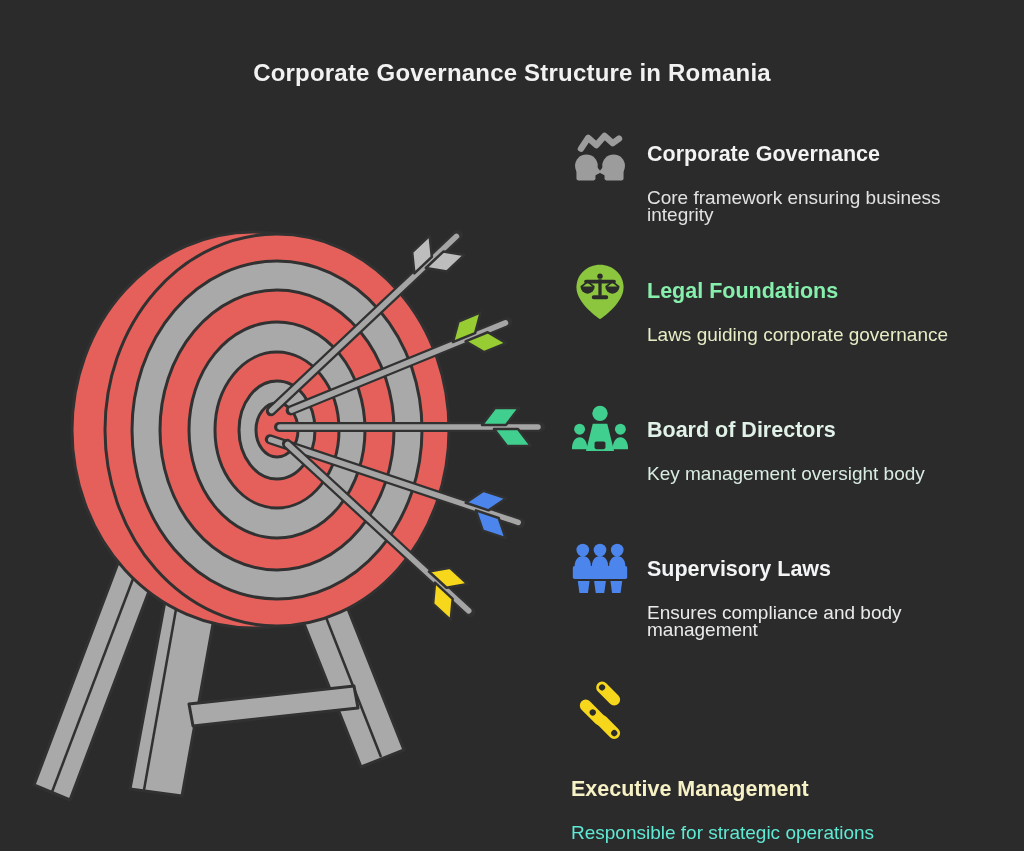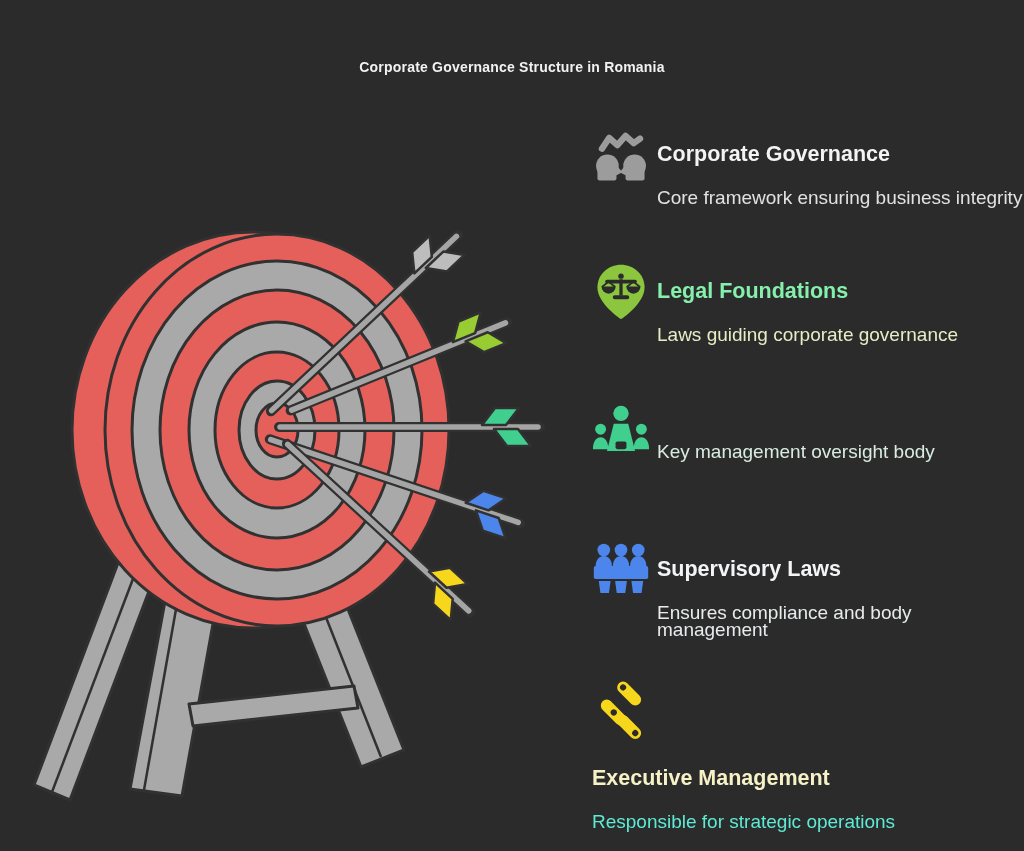--- a/index.html
+++ b/index.html
@@ -3,25 +3,25 @@
 <meta charset="utf-8">
 <style>
   html,body { margin:0; padding:0; background:#1d1d1d; }
   .canvas {
     position:relative; width:1024px; height:851px;
     background:#2b2b2b; overflow:hidden;
     font-family:"Liberation Sans", sans-serif;
   }
   .page-title {
     position:absolute; top:59px; left:0; width:100%;
-    text-align:center; font-size:14px; font-weight:700;
+    text-align:center; font-size:24px; font-weight:700;
     color:#f2f2f2; letter-spacing:0.2px;
   }
   .illustration { position:absolute; left:0; top:0; width:560px; height:851px; }
-  .item { position:absolute; left:592px; width:432px; display:flex; gap:7px; }
+  .item { position:absolute; left:571px; width:432px; display:flex; gap:18px; }
   .item--0 { top:124px; } .item--1 { top:261px; } .item--2 { top:400px; }
   .item--3 { top:539px; } .item--4 { top:677px;flex-direction:column; }
   .item-icon { width:58px; height:62px; flex:none; padding-top:2px; }
   .item-icon svg { width:58px; height:58px; overflow:visible; display:block; }
   .item-text { padding-top:19px; }
   .item-title { font-size:21.5px; font-weight:700; line-height:22px; }
   .item-desc  { font-size:19px; font-weight:400; line-height:17px; margin-top:24px; }
   .item--0 .item-title{color:#f3f3f3;} .item--0 .item-desc{color:#e2e2e2;}
   .item--1 .item-title{color:#86efac;} .item--1 .item-desc{color:#e6eec6;}
   .item--2 .item-title{color:#e1f2e8;} .item--2 .item-desc{color:#d9ece2;}
@@ -159,20 +159,21 @@
           <path d="M24,24 h16 l7.5,30 h-31 z"></path>
           <circle cx="9.5" cy="30" r="6"></circle>
           <path d="M1,52 c0,-8.5 3.8,-13 8.5,-13 c4.7,0 8.5,4.5 8.5,13 z"></path>
           <circle cx="54.5" cy="30" r="6"></circle>
           <path d="M46,52 c0,-8.5 3.8,-13 8.5,-13 c4.7,0 8.5,4.5 8.5,13 z"></path>
         </g>
         <rect x="26" y="43.5" width="12" height="8.5" rx="2" fill="#2b2b2b"></rect>
       </svg>
     </div>
     <div class="item-text">
+      <div class="item-title">Board of Directors</div>
       <div class="item-desc">Key management oversight body</div>
     </div>
   </div>
 
   <div class="item item--3">
     <div class="item-icon">
       <svg viewBox="0 0 64 64">
         <g fill="#4c86ec">
           <circle cx="13" cy="10" r="7"></circle>
           <circle cx="32" cy="10" r="7"></circle>

